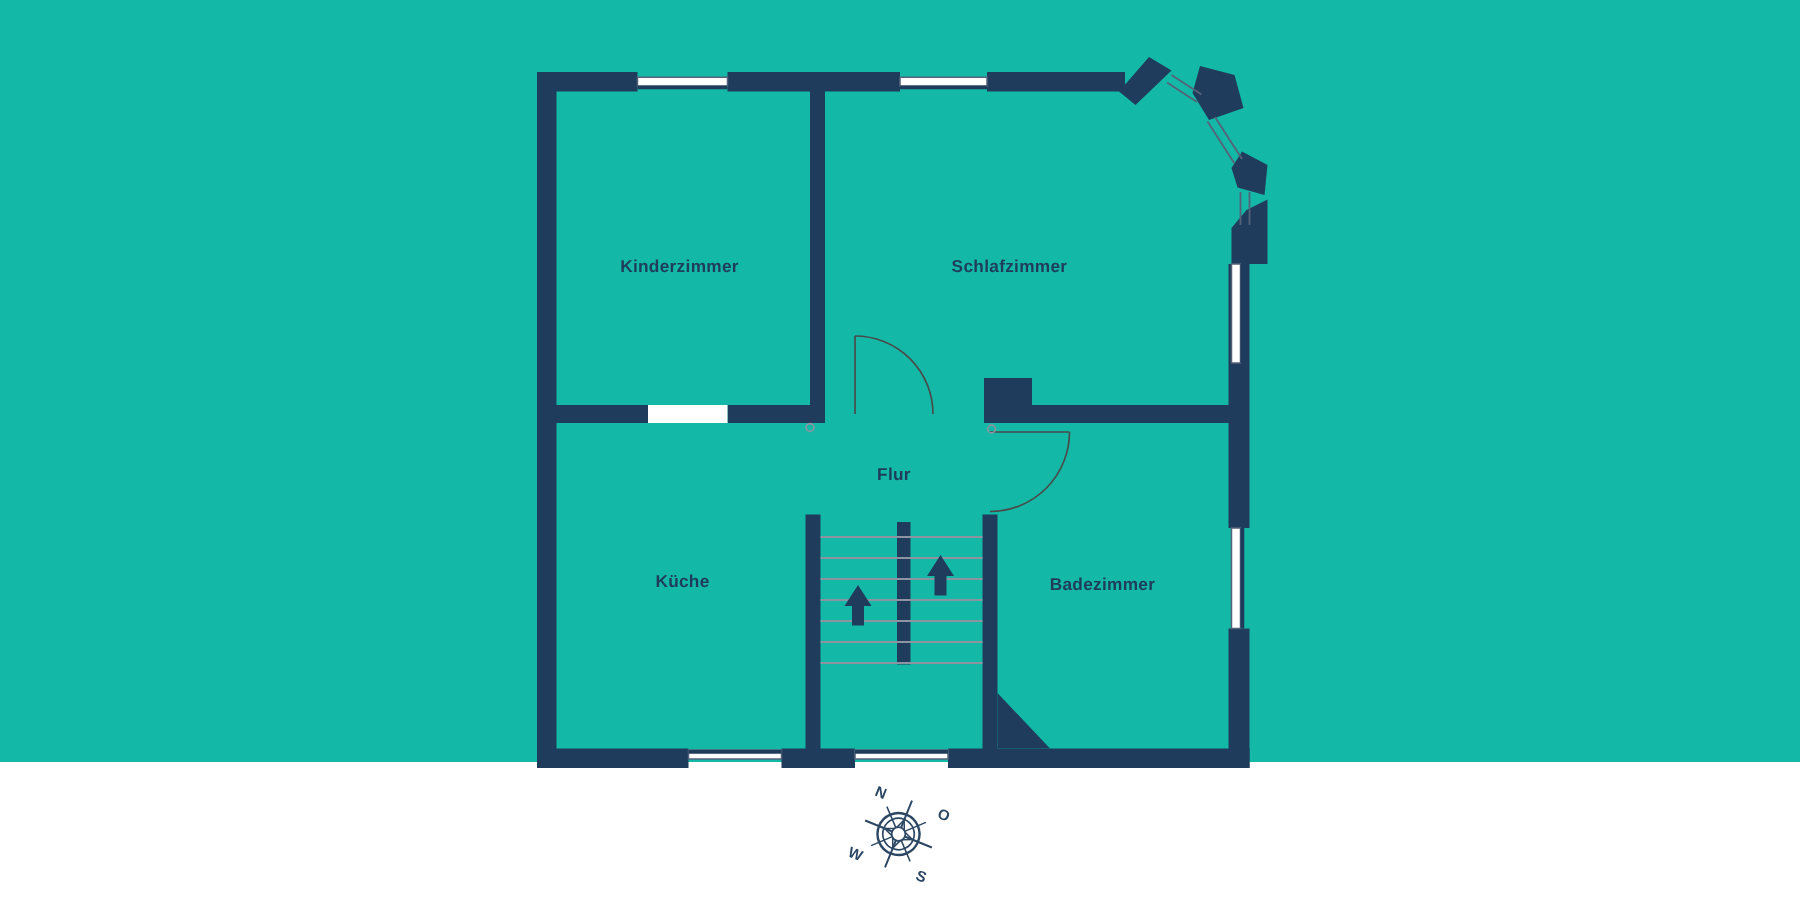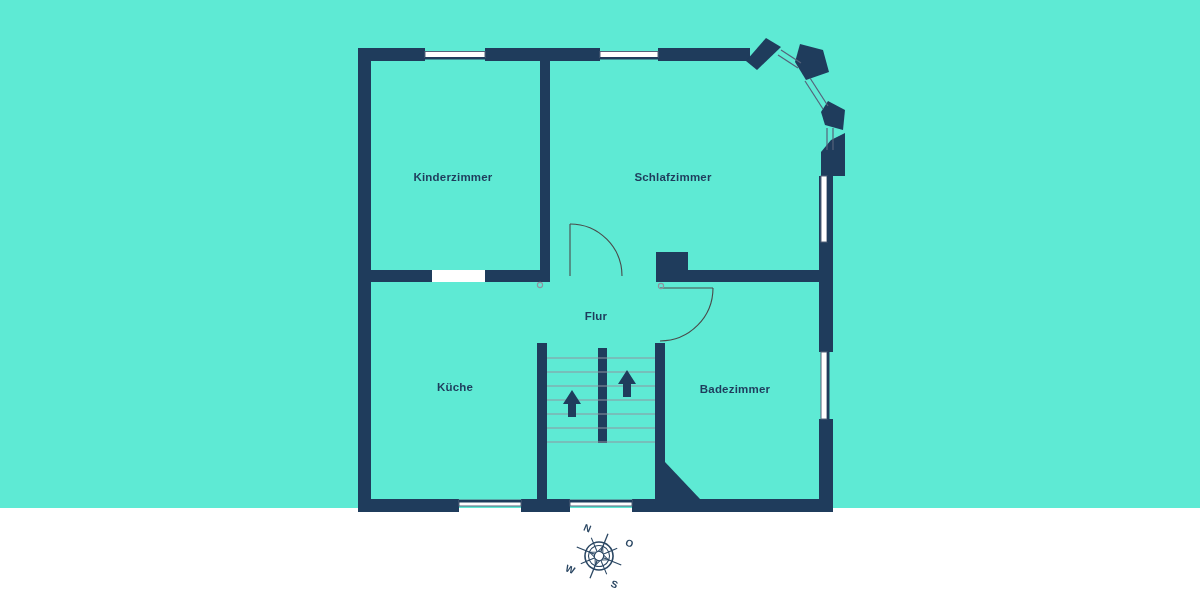--- a/index.html
+++ b/index.html
@@ -7,21 +7,21 @@
     margin: 0; padding: 0;
     width: 1200px; height: 600px;
     background: #ffffff;
     font-family: "Liberation Sans", sans-serif;
     overflow: hidden;
   }
   #floorplan-app {
     position: relative;
     width: 1200px;
     height: 508px;
-    background: #5eead4;
+    background: #14b8a6;
     text-align: center;
   }
   #plan-svg { display: block; width: 1200px; height: 600px; }
 
   .room-label {
     font-family: "Liberation Sans", sans-serif;
     font-size: 11.5px;
     font-weight: bold;
     fill: #1f3c5c;
     text-anchor: middle;

